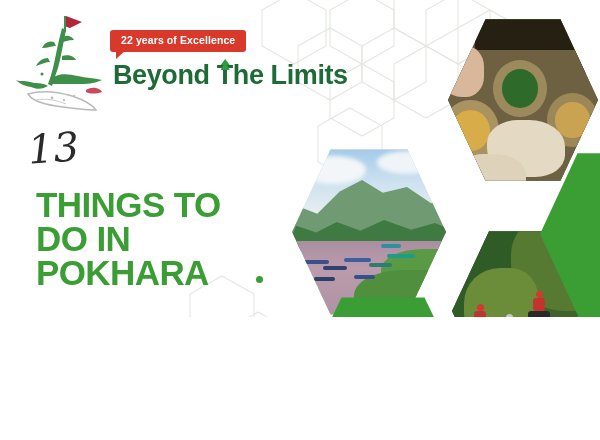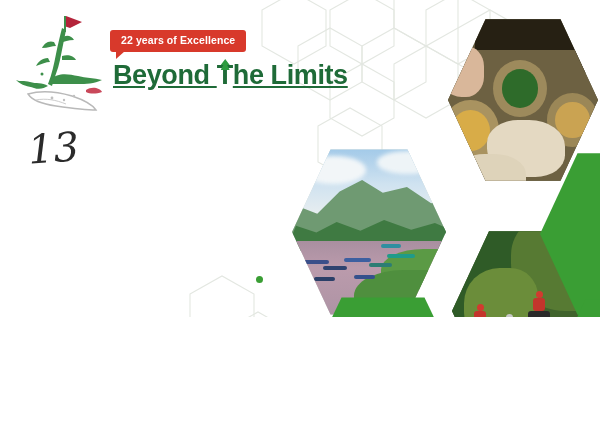--- a/index.html
+++ b/index.html
@@ -60,21 +60,20 @@
   .brand-name {
     position: absolute;
     left: 113px;
     top: 62px;
     font-size: 27px;
     font-weight: bold;
     color: #1f6b38;
     letter-spacing: -0.4px;
     line-height: 1;
     white-space: nowrap;
-    text-decoration: underline;
   }
   .brand-name .tree-t {
     position: relative;
     display: inline-block;
     color: #1f6b38;
   }
   .brand-name .tree-t .leaf {
     position: absolute;
     left: 4px;
     top: -3px;
@@ -246,20 +245,23 @@
     </g>
   </svg>
 
   <div class="badge">22 years of Excellence</div>
 
   <div class="brand-name">
     <span>Beyond </span><span class="tree-t"><span class="leaf"></span><span>T</span></span><span>he Limits</span>
   </div>
 
   <div class="count-num">13</div>
+  <div class="headline">THINGS TO
+DO IN
+POKHARA</div>
   <div class="green-dot"></div>
 
   <div class="hex-tile tile-lake">
     <div class="ph">
       <div class="lake-sky"></div>
       <div class="lake-cloud1"></div>
       <div class="lake-cloud2"></div>
       <div class="lake-mtn"></div>
       <div class="lake-hill"></div>
       <div class="lake-water"></div>

